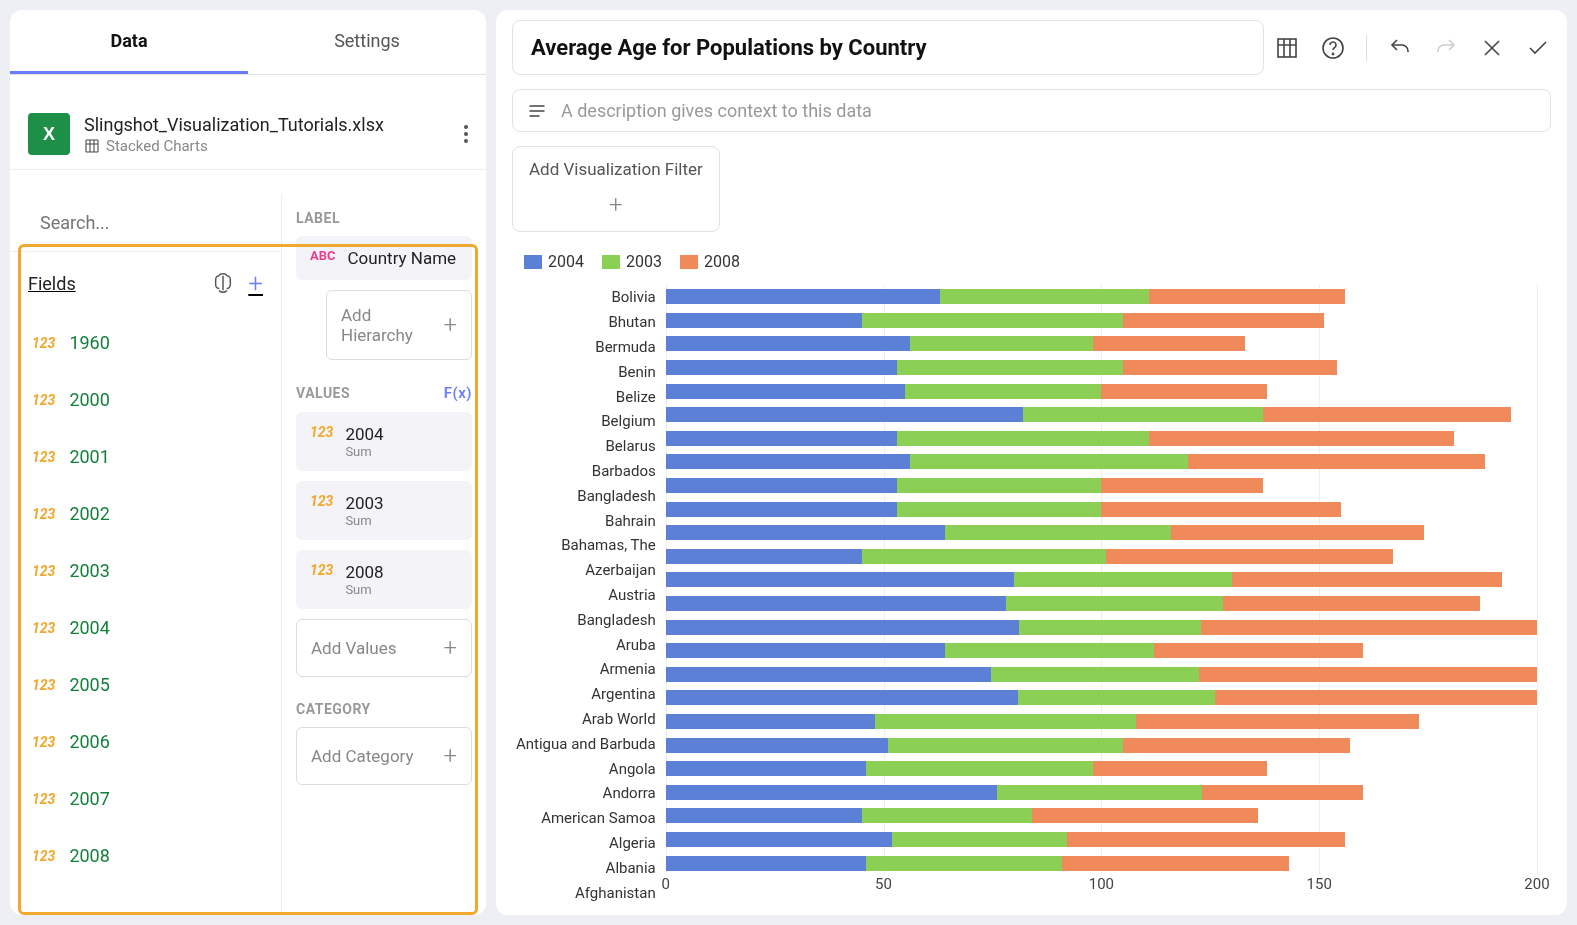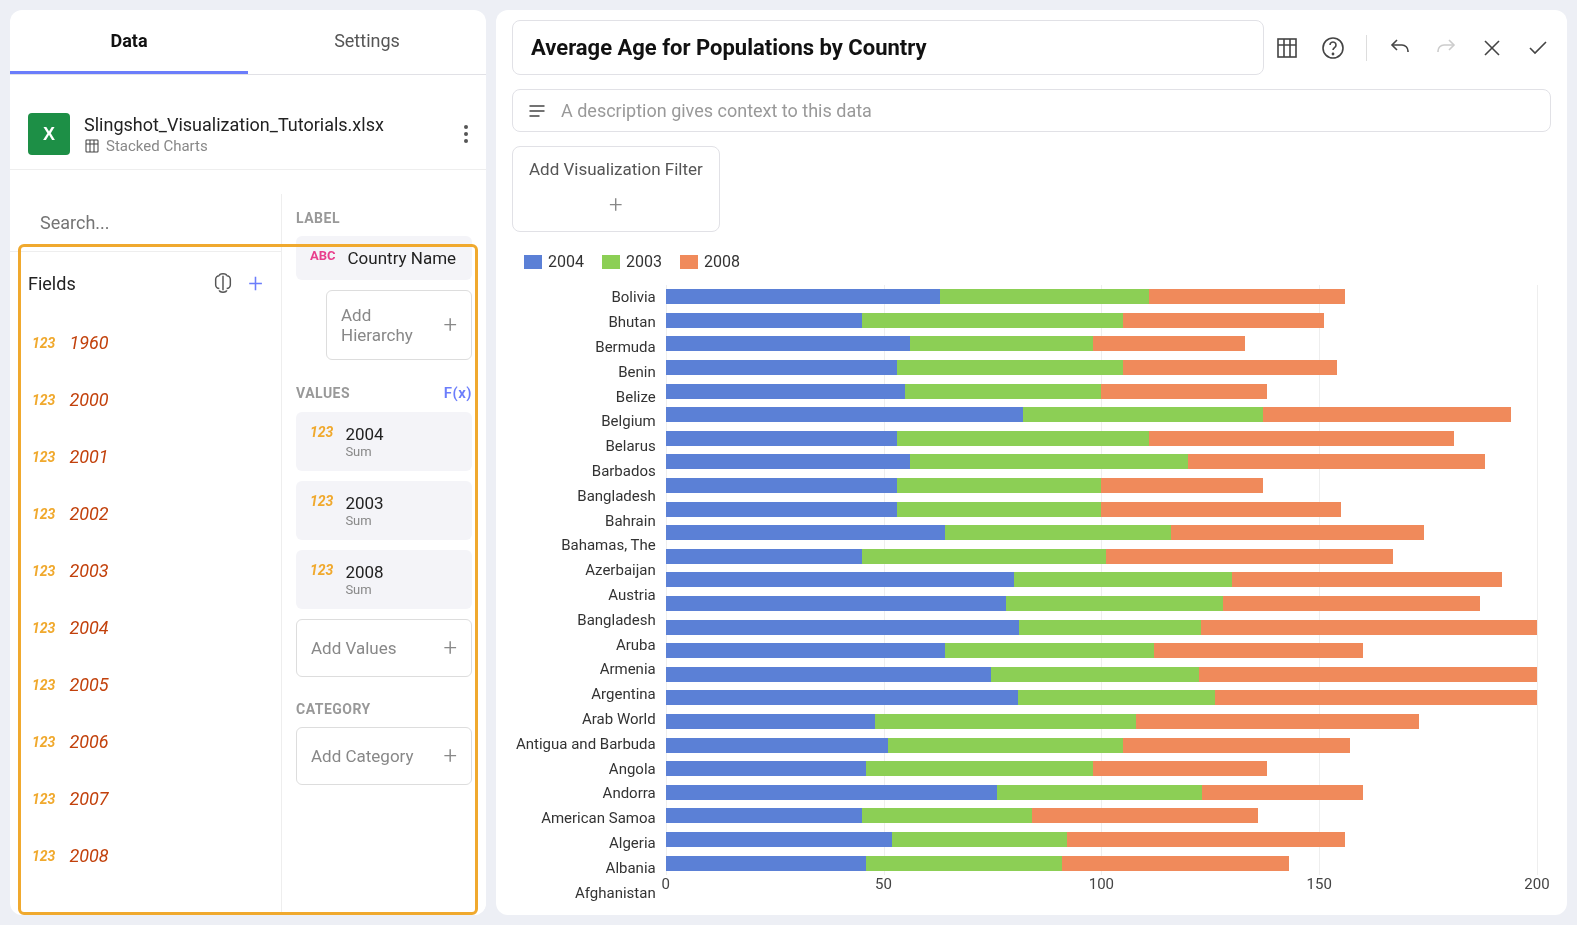--- a/index.html
+++ b/index.html
@@ -28,29 +28,29 @@
   .search-input { border:none; font-size:18px; flex:1; outline:none; color:#333;}
   .mag-icon { width:22px;height:22px; }
   .vistype-row { display:flex; align-items:center; padding: 12px 12px; border-bottom:1px solid #eee; gap:10px; height:58px;}
   .vistype-icon { width:24px; height:24px; display:flex; flex-direction:column; gap:2px;}
   .vistype-icon .b1 { height:6px;width:14px;background:#c9b6e4;}
   .vistype-icon .b2 { height:6px;width:22px;background:#6b7dfb;}
   .vistype-icon .b3 { height:6px;width:18px;background:#8ee38e;}
   .vistype-label { font-size:18px; color:#222;}
   .chev-down { font-size:14px; color:#555;}
 
-  .fields-header { display:flex; align-items:center; padding: 16px 18px; justify-content:space-between;}
+  .fields-header { display:flex; align-items:center; padding: 16px 18px; justify-content:space-between;text-decoration:underline;}
   .fields-title { font-size:18px; color:#222;}
   .fields-actions { display:flex; gap:14px; align-items:center;}
   .brain-icon { width:22px;height:22px; color:#555;}
   .plus-icon { color:#6b7dfb; font-size:26px; font-weight:300;}
   .field-list { overflow-y:auto; flex:1;}
   .field-item { display:flex; align-items:center; padding: 18px 22px; gap:14px; font-size:18px; cursor:pointer;}
   .num-tag { color:#f0a92e; font-weight:700; font-size:14px;font-style:italic;}
-  .field-item .label { color:#c2410c;font-style:italic;}
+  .field-item .label { color:#15803d;}
 
   .section { padding: 16px 14px 8px 14px;}
   .section-title { font-size:14px; font-weight:700; color:#999; letter-spacing:0.5px; display:flex; justify-content:space-between; align-items:center;}
   .fx { color:#6b7dfb; font-size:15px; font-weight:600;}
   .chip { background:#f4f4f8; border-radius:6px; padding:12px 14px; margin-top:10px; display:flex; align-items:flex-start; gap:12px; font-size:17px; cursor:pointer;}
   .chip .abc-tag { color:#e83e8c; font-weight:700; font-size:13px;}
   .chip .num-tag { color:#f0a92e; font-weight:700; font-size:14px;}
   .chip-label { color:#222;}
   .chip-sub { font-size:13px; color:#888;}
   .chip-col { display:flex; flex-direction:column;}

